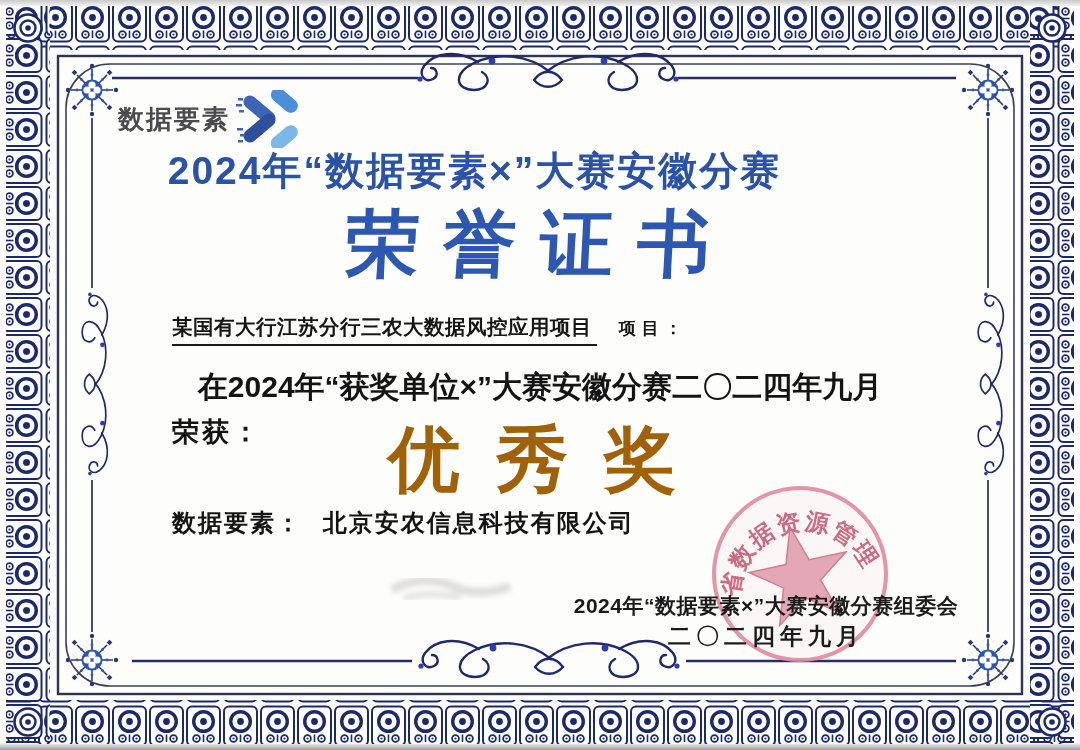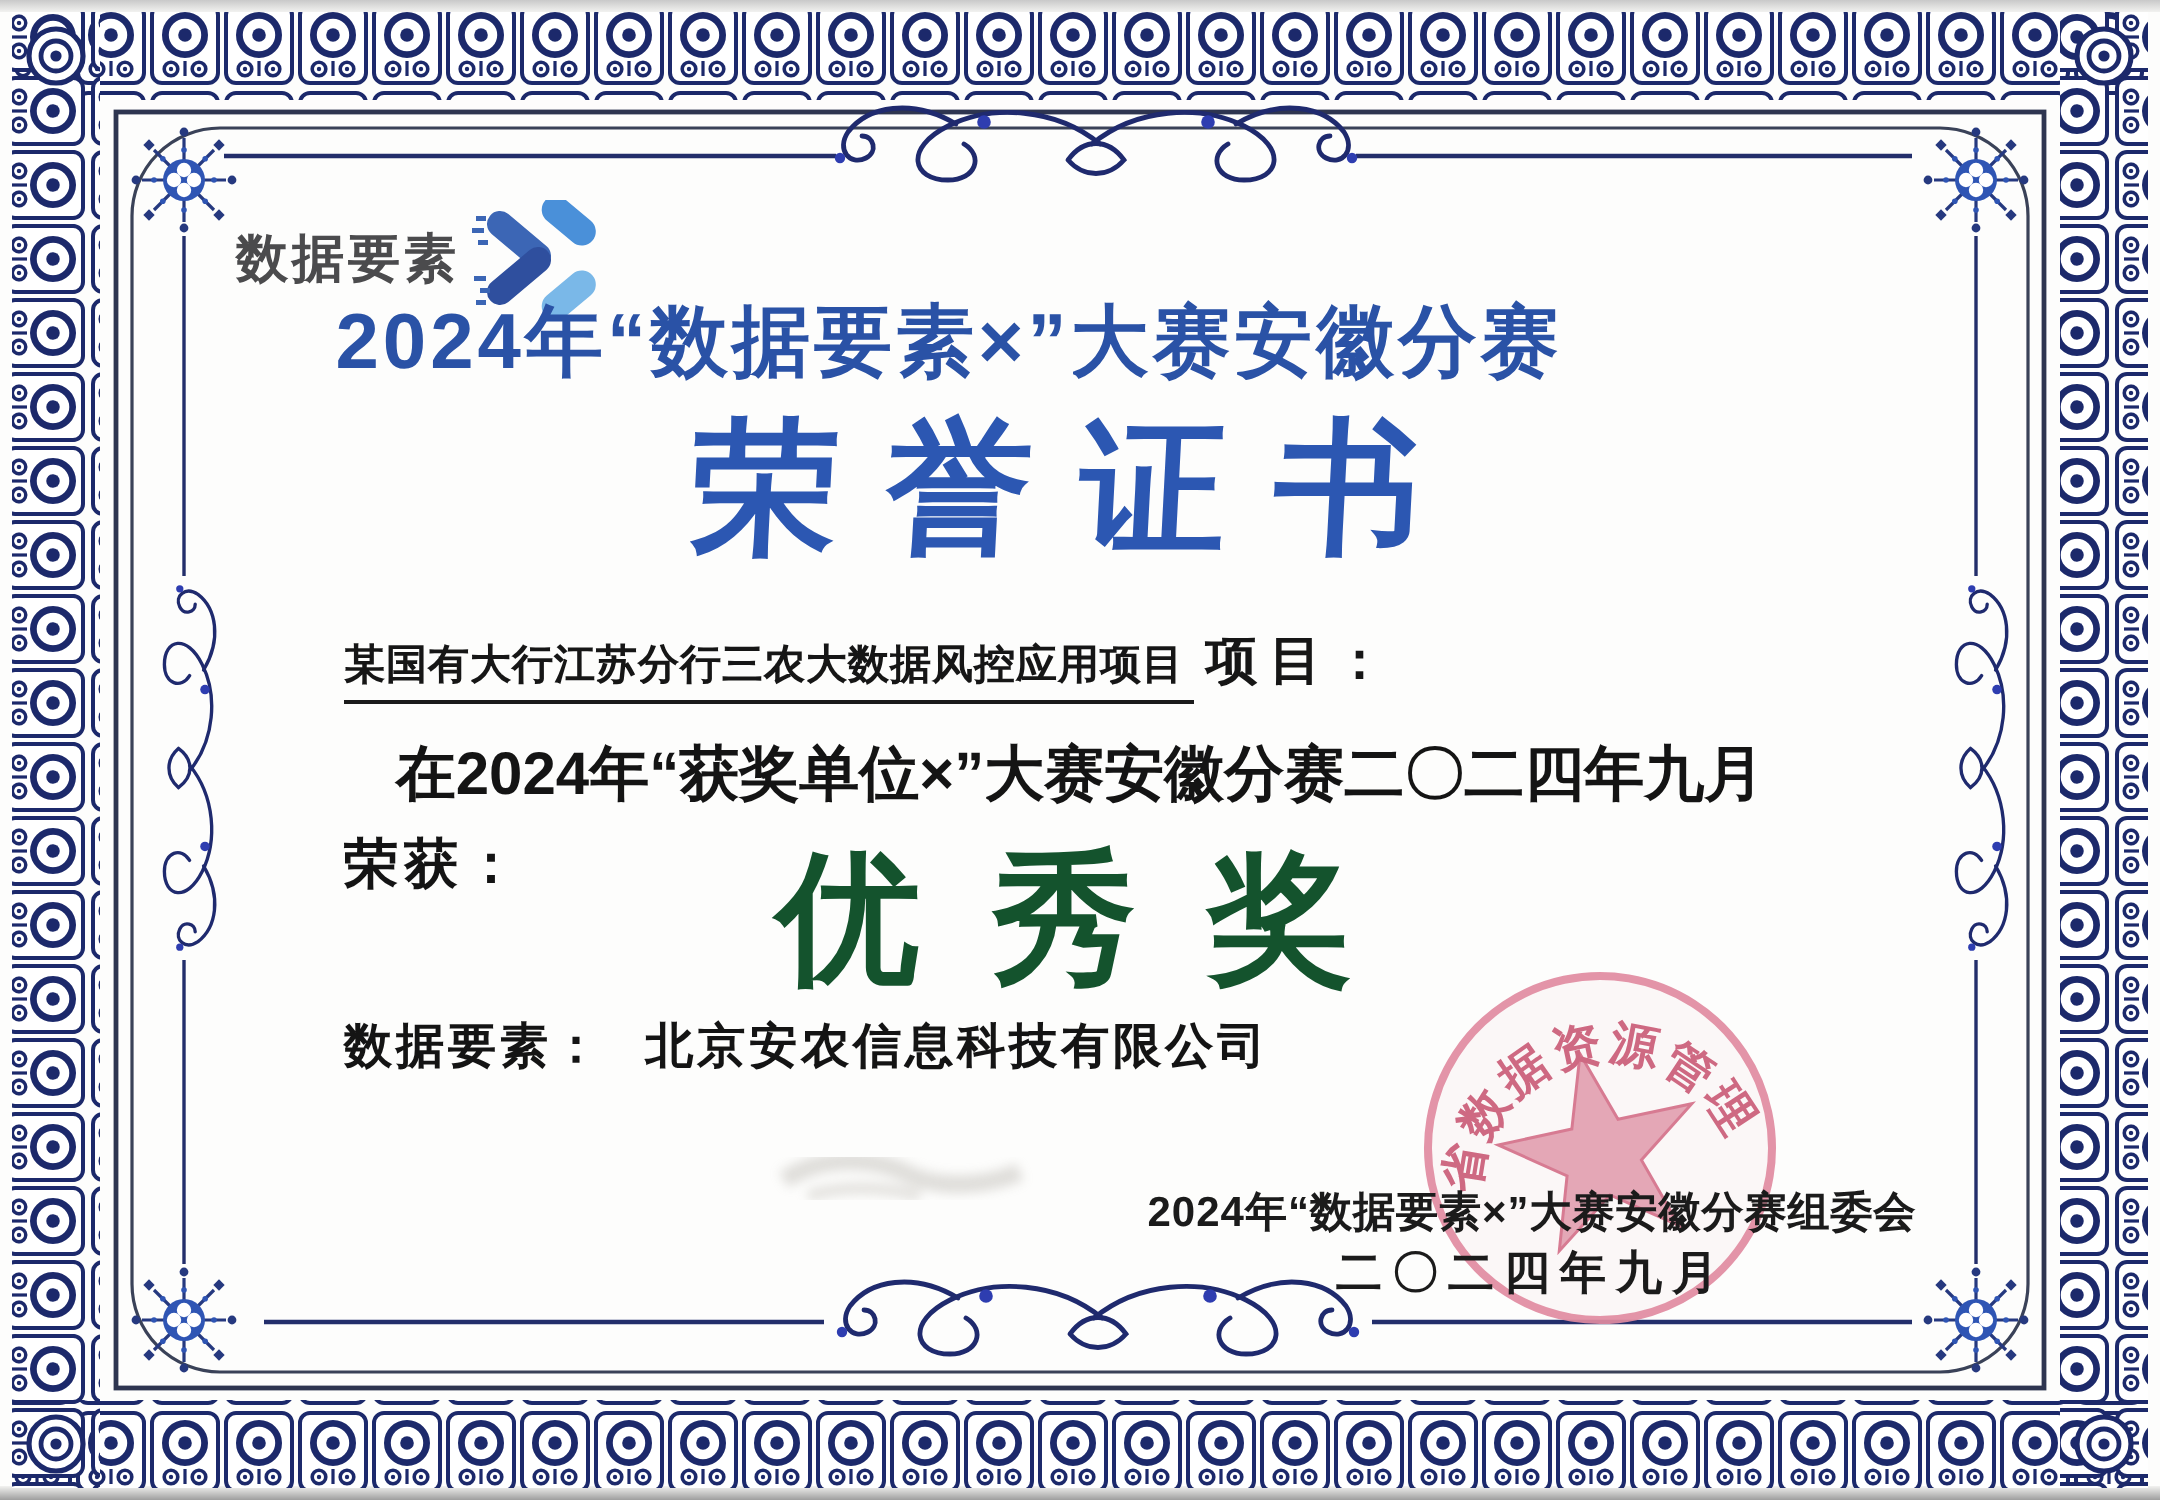--- a/index.html
+++ b/index.html
@@ -6,42 +6,42 @@
   body{
     width:1080px;height:750px;position:relative;overflow:hidden;
     background:#fdfdfc;
     font-family:"Liberation Sans",sans-serif;
   }
   .scan-edge-top{position:absolute;left:0;top:0;width:1080px;height:6px;background:linear-gradient(#c9c9c9,#f2f2f0);}
   .scan-edge-bottom{position:absolute;left:0;bottom:0;width:1080px;height:7px;background:linear-gradient(#f2f2f0,#9e9e9e);}
   .deco{position:absolute;left:0;top:0;width:1080px;height:750px;z-index:1;}
   .content{position:absolute;left:0;top:0;width:1080px;height:750px;z-index:2;}
 
-  .logo{position:absolute;left:118px;top:100px;display:flex;align-items:center;gap:6px;}
+  .logo{position:absolute;left:118px;top:90px;display:flex;align-items:center;gap:6px;}
   .logo-text{font-size:26px;font-weight:600;color:#4b4b4d;letter-spacing:2px;}
 
   .competition-title{
     position:absolute;left:0;top:144px;width:949px;text-align:center;
     font-size:39px;font-weight:800;color:#2a52a6;letter-spacing:2px;
   }
   .certificate-title{
     position:absolute;left:0;top:196px;width:1080px;text-align:center;
     font-family:"DejaVu Serif","Liberation Serif",serif;
     font-size:73px;font-weight:900;color:#2c57b2;letter-spacing:24px;
     transform:skewX(-3deg);
   }
   .project-line{position:absolute;left:172px;top:313px;font-size:20.5px;font-weight:700;color:#161616;white-space:nowrap;}
   .project-name{border-bottom:2.5px solid #1b1b1b;padding:0 5px 6px 0;letter-spacing:0.5px;}
-  .project-label{font-size:26px;letter-spacing:6px;}
+  .project-label{font-size:17px;margin-left:16px;letter-spacing:6px;}
   .context-line{position:absolute;left:0;top:367px;width:1080px;text-align:center;font-size:30px;color:#141414;font-weight:600;white-space:nowrap;}
   .context-track{font-weight:900;}
   .award-label{position:absolute;left:172px;top:414px;font-size:27px;font-weight:700;color:#141414;letter-spacing:3px;}
   .award-name{
     position:absolute;left:0;top:412px;width:1060px;text-align:center;
-    font-size:72px;font-weight:900;color:#14532d;letter-spacing:36px;padding-left:20px;
+    font-size:72px;font-weight:900;color:#a16207;letter-spacing:36px;padding-left:20px;
   }
   .winner-line{position:absolute;left:172px;top:507px;font-size:24px;font-weight:700;color:#141414;letter-spacing:2px;}
   .winner-name{margin-left:12px;font-family:Liberation Serif, serif;}
   .sign-block{position:absolute;left:566px;top:592px;width:400px;text-align:center;color:#1b1b1b;}
   .committee{font-size:21px;font-weight:700;letter-spacing:0.5px;}
   .issue-date{margin-top:1px;font-size:23px;font-weight:700;letter-spacing:5px;}
 </style>
 </head>
 <body>
 

